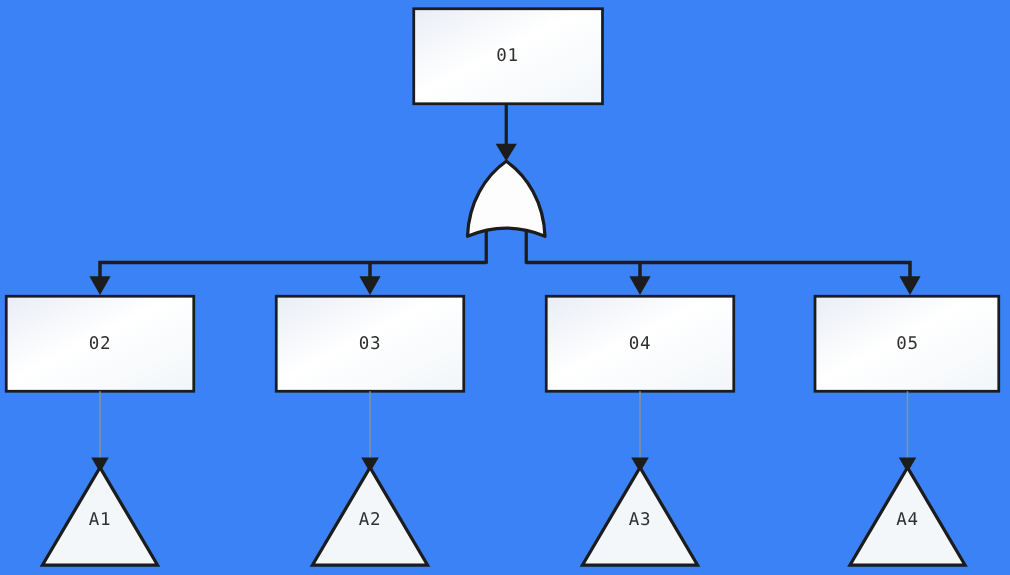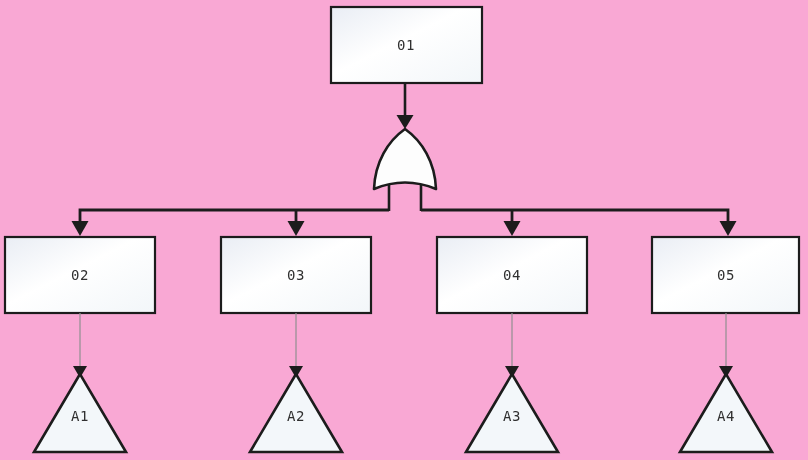--- a/index.html
+++ b/index.html
@@ -4,21 +4,21 @@
 <style>
   html, body {
     margin: 0;
     padding: 0;
     background: #ffffff;
   }
   .stage {
     position: relative;
     width: 808px;
     height: 460px;
-    background: #f9a8d4;
+    background: #3b82f6;
     overflow: hidden;
     font-family: "Liberation Sans", sans-serif;
   }
   svg text {
     font-family: "DejaVu Sans Mono", "Liberation Mono", monospace;
     font-size: 14px;
     fill: #303030;
     letter-spacing: 0.5px;
   }
 </style>

